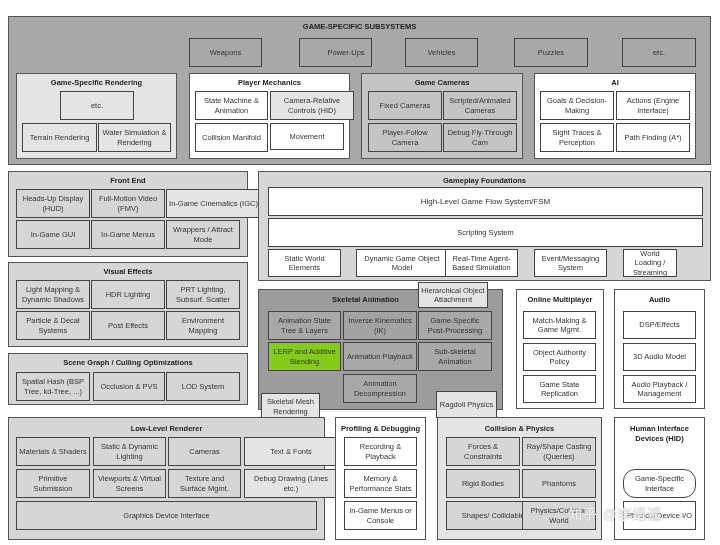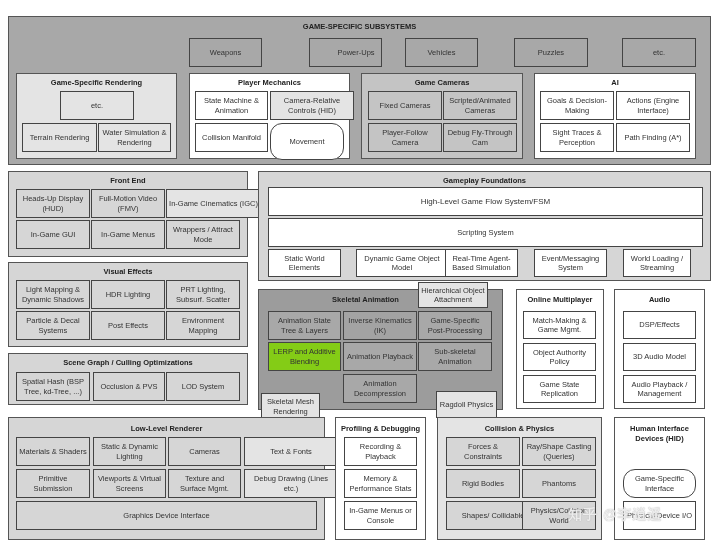--- a/index.html
+++ b/index.html
@@ -18,39 +18,39 @@
   .c-fill { background:#d6d6d6; }
   .wm { position:absolute; font-size:14px; color:rgba(255,255,255,0.85); font-weight:bold; letter-spacing:1px; }
 </style>
 </head>
 <body>
 
 <div class="g c-dark" style="left:8px;top:16px;width:703px;height:149px;">
   <div class="t" style="top:5px;">GAME-SPECIFIC SUBSYSTEMS</div>
 </div>
 <div class="b c-dark" style="left:189px;top:38px;width:73px;height:29px;">Weapons</div>
-<div class="b c-dark" style="left:309px;top:38px;width:73px;height:29px;padding-left:23px;">Power-Ups</div>
+<div class="b c-dark" style="left:299px;top:38px;width:73px;height:29px;padding-left:23px;">Power-Ups</div>
 <div class="b c-dark" style="left:405px;top:38px;width:73px;height:29px;">Vehicles</div>
 <div class="b c-dark" style="left:514px;top:38px;width:74px;height:29px;">Puzzles</div>
 <div class="b c-dark" style="left:622px;top:38px;width:74px;height:29px;">etc.</div>
 
 <div class="g c-light" style="left:16px;top:73px;width:161px;height:86px;">
   <div class="t" style="top:4px;">Game-Specific Rendering</div>
 </div>
 <div class="b c-light" style="left:60px;top:91px;width:74px;height:29px;">etc.</div>
 <div class="b c-light" style="left:22px;top:123px;width:75px;height:29px;">Terrain Rendering</div>
 <div class="b c-light" style="left:98px;top:123px;width:73px;height:29px;">Water Simulation &amp; Rendering</div>
 
 <div class="g c-white" style="left:189px;top:73px;width:161px;height:86px;">
   <div class="t" style="top:4px;">Player Mechanics</div>
 </div>
 <div class="b c-white" style="left:195px;top:91px;width:73px;height:29px;">State Machine &amp; Animation</div>
 <div class="b c-light" style="left:270px;top:91px;width:84px;height:29px;">Camera-Relative Controls (HID)</div>
 <div class="b c-white" style="left:195px;top:123px;width:73px;height:29px;">Collision Manifold</div>
-<div class="b c-white" style="left:270px;top:123px;width:74px;height:37px;border-radius:12px;">Movement</div>
+<div class="b c-white" style="left:270px;top:123px;width:74px;height:27px;">Movement</div>
 
 <div class="g c-mid" style="left:361px;top:73px;width:162px;height:86px;">
   <div class="t" style="top:4px;">Game Cameras</div>
 </div>
 <div class="b c-mid" style="left:368px;top:91px;width:74px;height:29px;">Fixed Cameras</div>
 <div class="b c-mid" style="left:443px;top:91px;width:74px;height:29px;">Scripted/Animated Cameras</div>
 <div class="b c-mid" style="left:368px;top:123px;width:74px;height:29px;">Player-Follow Camera</div>
 <div class="b c-mid" style="left:443px;top:123px;width:74px;height:29px;">Debug Fly-Through Cam</div>
 
 <div class="g c-white" style="left:534px;top:73px;width:162px;height:86px;">
@@ -90,21 +90,21 @@
 
 <div class="g c-fill" style="left:258px;top:171px;width:453px;height:110px;">
   <div class="t" style="top:4px;">Gameplay Foundations</div>
 </div>
 <div class="b c-white" style="left:268px;top:187px;width:435px;height:29px;font-size:8px;">High-Level Game Flow System/FSM</div>
 <div class="b c-white" style="left:268px;top:218px;width:435px;height:29px;">Scripting System</div>
 <div class="b c-white" style="left:268px;top:249px;width:73px;height:28px;">Static World Elements</div>
 <div class="b c-white" style="left:356px;top:249px;width:92px;height:28px;">Dynamic Game Object Model</div>
 <div class="b c-white" style="left:445px;top:249px;width:73px;height:28px;">Real-Time Agent-Based Simulation</div>
 <div class="b c-white" style="left:534px;top:249px;width:73px;height:28px;">Event/Messaging System</div>
-<div class="b c-white" style="left:623px;top:249px;width:68px;height:28px;">World Loading / Streaming</div>
+<div class="b c-white" style="left:623px;top:249px;width:54px;height:28px;">World Loading / Streaming</div>
 
 <div class="g" style="left:258px;top:289px;width:245px;height:121px;background:#9c9c9c;">
   <div class="t" style="top:5px;left:-30px;">Skeletal Animation</div>
 </div>
 <div class="b c-light" style="left:418px;top:282px;width:70px;height:26px;">Hierarchical Object Attachment</div>
 <div class="b" style="left:268px;top:311px;width:73px;height:29px;background:#a8a8a8;">Animation State Tree &amp; Layers</div>
 <div class="b" style="left:343px;top:311px;width:74px;height:29px;background:#a3a3a3;">Inverse Kinematics (IK)</div>
 <div class="b" style="left:418px;top:311px;width:74px;height:29px;background:#a8a8a8;">Game-Specific Post-Processing</div>
 <div class="b" style="left:268px;top:342px;width:73px;height:29px;background:#84cc16;">LERP and Additive Blending</div>
 <div class="b" style="left:343px;top:342px;width:74px;height:29px;background:#a8a8a8;">Animation Playback</div>

